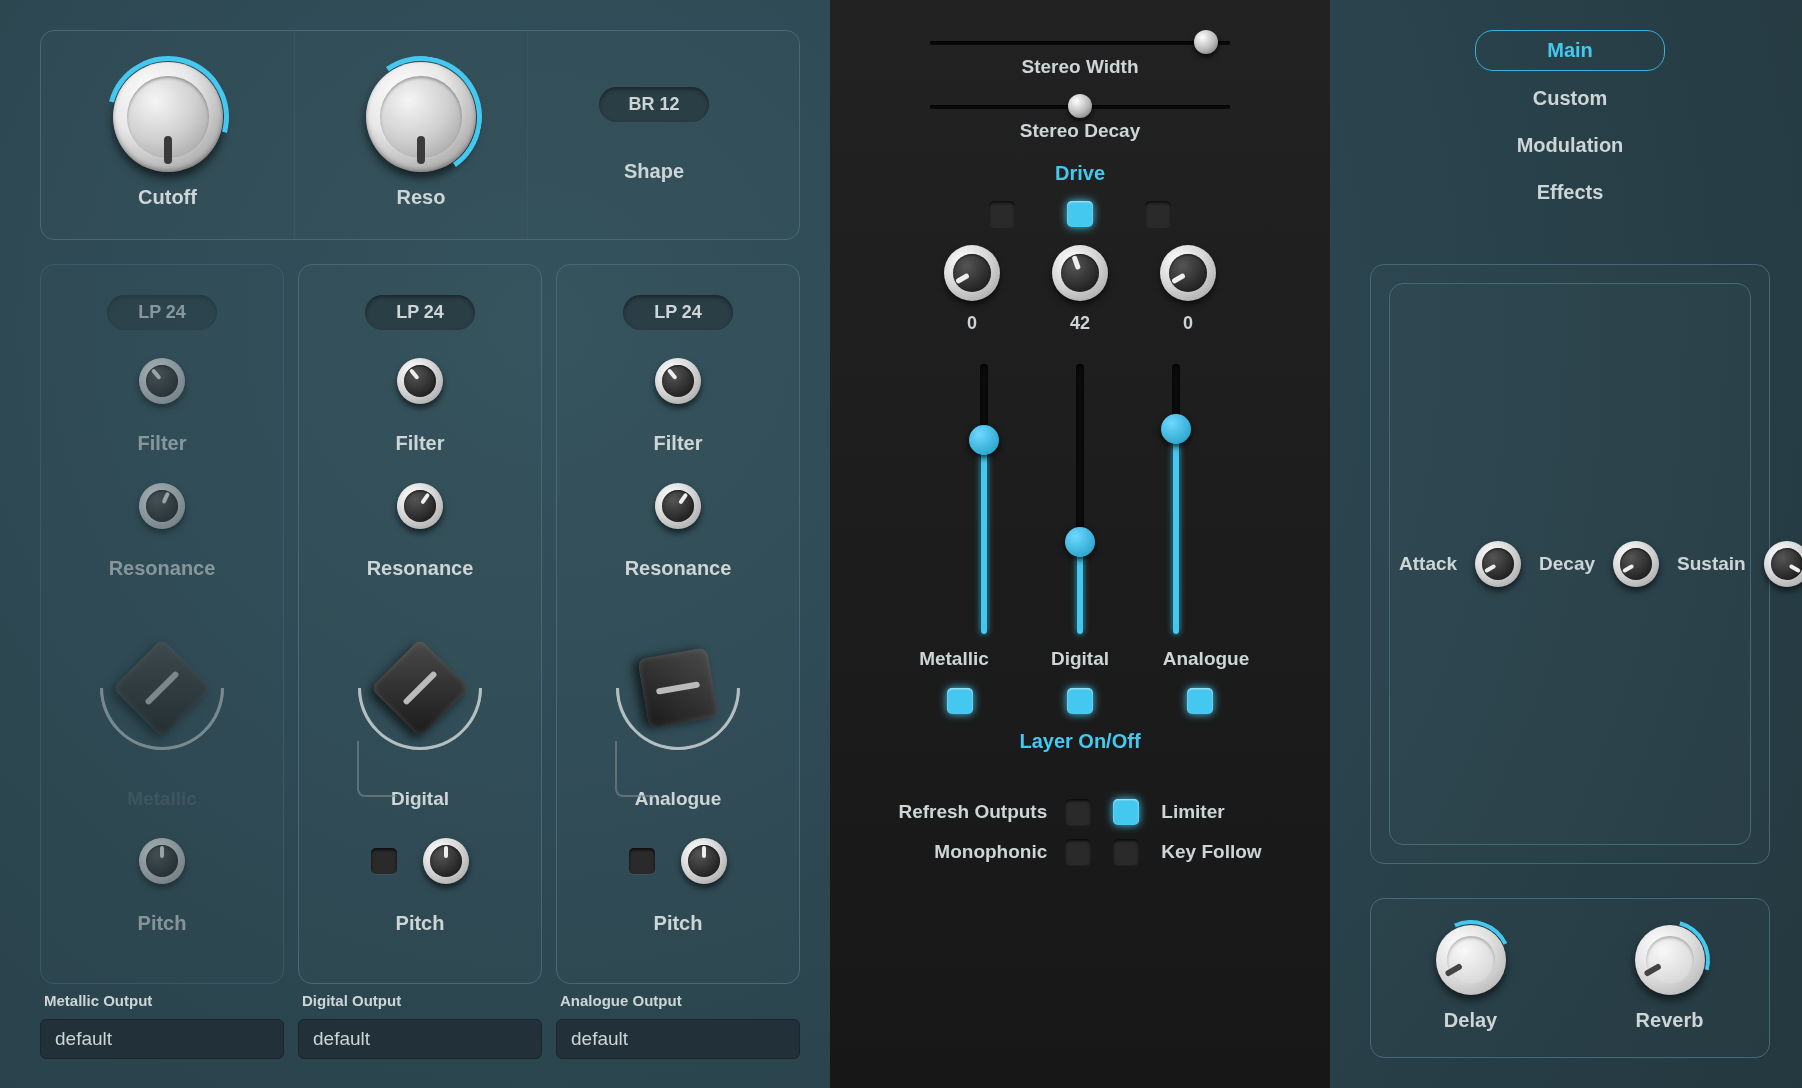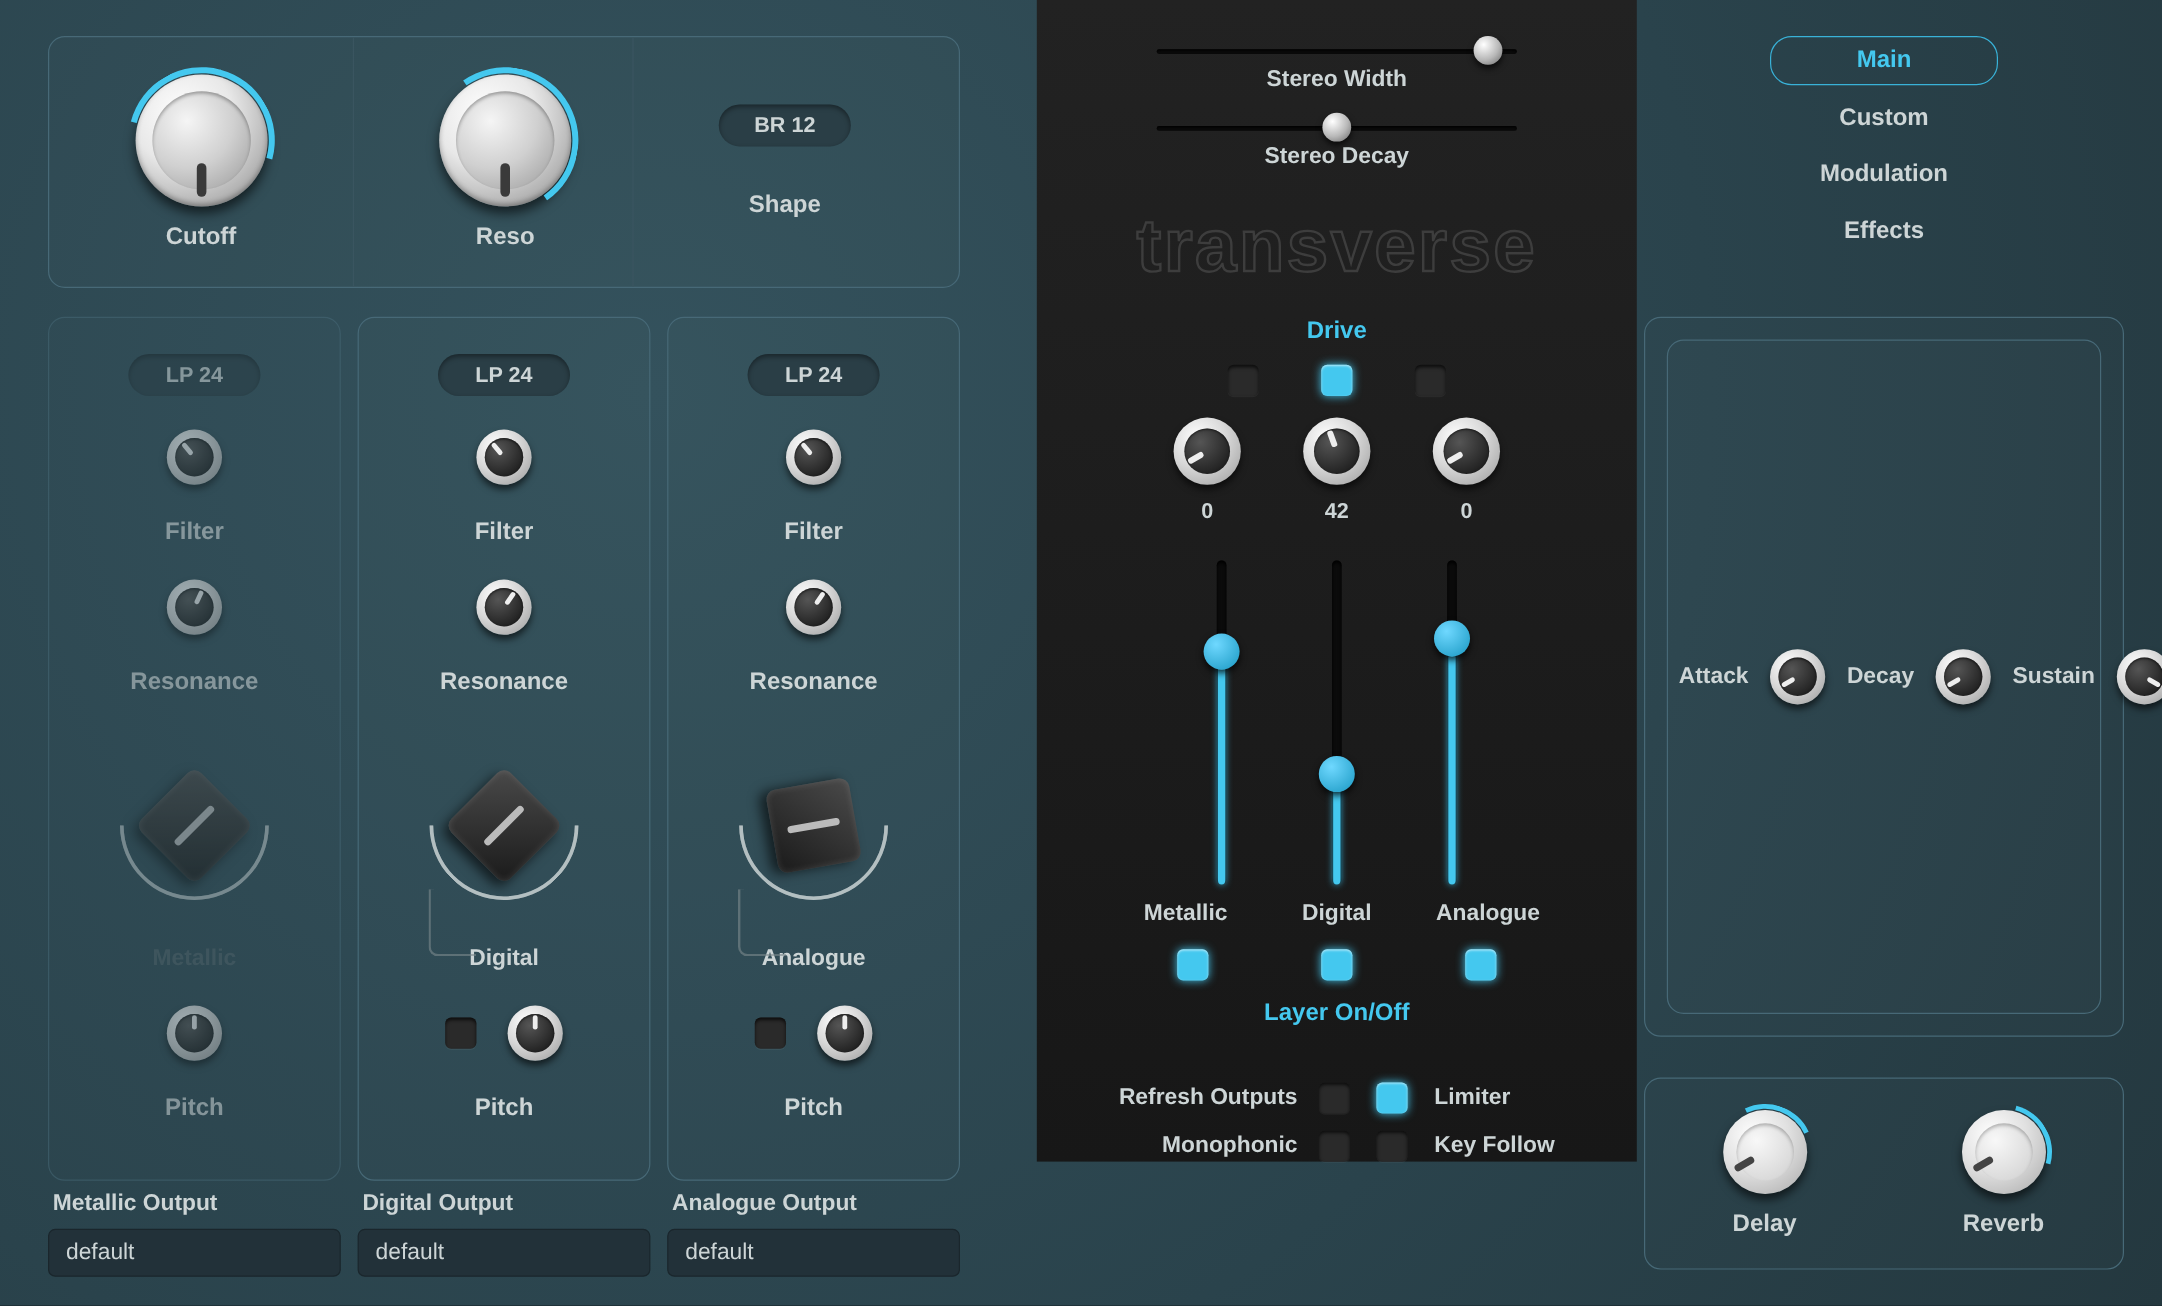--- a/index.html
+++ b/index.html
@@ -14,21 +14,21 @@
   --border:#476977;
   --border-dark:#3a5560;
   --pill:#2a3e46;
   --checkbox:#262626;
 }
 *{box-sizing:border-box;margin:0;padding:0;font-family:Arial,Helvetica,sans-serif;-webkit-font-smoothing:antialiased;user-select:none;}
 body{background:#000;width:1802px;height:1088px;overflow:hidden;}
 .plugin{position:relative;width:1802px;height:1088px;background:var(--bg-teal);background-image:radial-gradient(circle at 30% 30%,#34525d 0%,#2a434c 60%,#24383f 100%);}
 
 .col-left{position:absolute;left:40px;top:30px;width:770px;height:1028px;}
-.col-mid{position:absolute;left:864px;top:0;width:500px;height:968px;background:linear-gradient(#222,#171717);}
+.col-mid{position:absolute;left:830px;top:0;width:500px;height:1088px;background:linear-gradient(#222,#171717);}
 .col-right{position:absolute;left:1340px;top:0;width:460px;height:1088px;}
 
 .panel{border:1px solid var(--border);border-radius:14px;background:rgba(255,255,255,0.01);}
 
 .filter-top{position:relative;width:760px;height:210px;}
 .filter-top .cell{position:absolute;top:0;height:100%;display:flex;flex-direction:column;align-items:center;justify-content:center;gap:14px;}
 .cell-cutoff{left:0;width:253px;}
 .cell-reso{left:253px;width:253px;border-left:1px solid var(--border-dark);}
 .cell-shape{left:486px;width:253px;border-left:1px solid var(--border-dark);}
 .klabel{color:var(--text);font-size:20px;font-weight:600;}
@@ -62,21 +62,21 @@
 .rotary .diamond{position:absolute;left:50%;top:50%;width:70px;height:70px;background:linear-gradient(135deg,#4a4a4a,#1a1a1a);transform:translate(-50%,-50%) rotate(45deg);border-radius:8px;box-shadow:0 6px 10px rgba(0,0,0,0.6),inset 0 0 6px rgba(255,255,255,0.15);}
 .rotary .diamond::after{content:"";position:absolute;left:50%;top:50%;width:6px;height:44px;background:#bbb;transform:translate(-50%,-50%);border-radius:3px;}
 .rotary.angled .diamond{transform:translate(-50%,-50%) rotate(80deg);}
 .rotary-label{color:var(--text);font-size:19px;font-weight:600;margin-top:-8px;}
 .rotary-label.dim{color:#4d6168;}
 
 .link-bracket{position:absolute;left:58px;bottom:186px;width:40px;height:56px;border-left:2px solid var(--text-dim);border-bottom:2px solid var(--text-dim);border-bottom-left-radius:8px;opacity:0.6;}
 
 .outputs{position:relative;width:760px;margin-top:8px;display:flex;gap:14px;}
 .outcol{flex:1;display:flex;flex-direction:column;gap:10px;}
-.out-label{color:var(--text);font-size:19px;font-weight:600;padding-left:4px;}
+.out-label{color:var(--text);font-size:15px;font-weight:600;padding-left:4px;}
 .out-input{height:40px;background:#223139;border:1px solid #1a262c;border-radius:6px;color:var(--text);font-size:19px;padding:0 14px;display:flex;align-items:center;}
 
 .cb{width:26px;height:26px;border-radius:5px;background:#2a2a2a;box-shadow:inset 0 2px 3px rgba(0,0,0,0.7),0 1px 0 rgba(255,255,255,0.05);cursor:pointer;position:relative;}
 .cb.on{background:var(--accent-bright);box-shadow:0 0 8px var(--accent-bright),inset 0 1px 2px rgba(255,255,255,0.6);}
 
 .mid-inner{position:relative;height:100%;display:flex;flex-direction:column;align-items:center;padding-top:34px;}
 .hslider{position:relative;width:300px;height:16px;margin-bottom:6px;}
 .hslider .track{position:absolute;left:0;right:0;top:7px;height:4px;background:#0a0a0a;border-radius:2px;box-shadow:inset 0 1px 2px #000;}
 .hslider .thumb{position:absolute;top:-4px;width:24px;height:24px;border-radius:50%;background:radial-gradient(circle at 35% 30%,#fff,#b8b8b8 55%,#666);box-shadow:0 3px 5px rgba(0,0,0,0.7);}
 .mid-label{color:var(--text);font-size:19px;font-weight:600;margin-bottom:20px;}
@@ -235,21 +235,20 @@
         <div class="track"></div>
           <div class="thumb" style="left:calc(92% - 12px)"></div>
       </div>
       <div class="mid-label">Stereo Width</div>
       <div class="hslider">
         <div class="track"></div>
           <div class="thumb" style="left:calc(50% - 12px)"></div>
       </div>
       <div class="mid-label">Stereo Decay</div>
 
-      <div class="brand">transverse</div>
 
       <div class="section-title">Drive</div>
 
       <div class="drive-row">
         <div class="cb"></div>
         <div class="cb on"></div>
         <div class="cb"></div>
       </div>
 
       <div class="drive-row">

